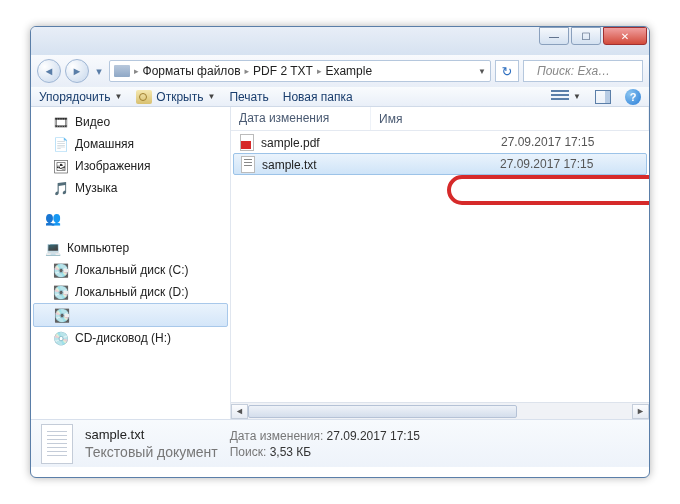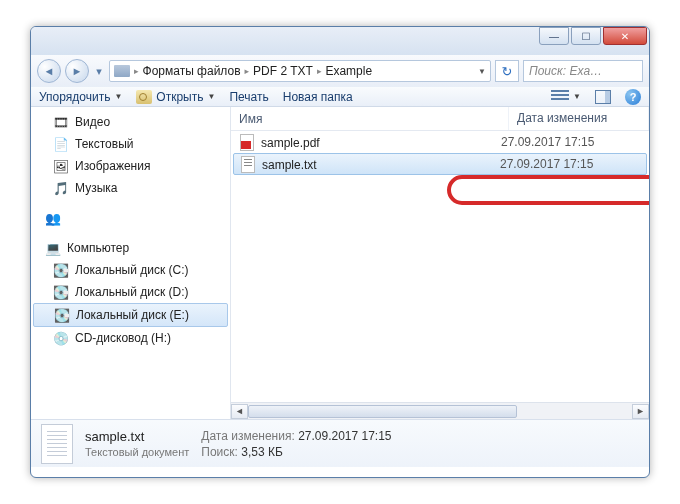--- a/index.html
+++ b/index.html
@@ -9,21 +9,21 @@
 .title-btn { width: 30px; height: 18px; margin-left: 2px; border: 1px solid #8aa0bd; border-radius: 0 0 3px 3px; background: linear-gradient(#f5f8fc,#d4e1f1); display: flex; align-items: center; justify-content: center; font-size: 10px; color: #3a4f6e; cursor: default; }
 .title-btn.close { width: 44px; background: linear-gradient(#f0a0a0,#d24a3a); color: #fff; border-color: #a03030; }
 .navbar { height: 32px; background: linear-gradient(#f8fafd,#e8eef7); display: flex; align-items: center; padding: 0 6px; gap: 4px; }
 .nav-arrow { width: 24px; height: 24px; border-radius: 50%; background: radial-gradient(circle at 30% 30%, #fff, #c6d7ec); border: 1px solid #9fb6d4; display: flex; align-items: center; justify-content: center; color: #5a7ea8; font-size: 11px; }
 .nav-arrow.small { width: 12px; height: 18px; border-radius: 2px; background: none; border: none; }
 .breadcrumb { flex: 1; height: 22px; background: #fff; border: 1px solid #b5c7dd; border-radius: 2px; display: flex; align-items: center; padding: 0 4px; gap: 2px; font-size: 12px; color: #222; }
 .breadcrumb .sep { color: #888; font-size: 9px; padding: 0 2px; }
 .breadcrumb .dropdown { color: #555; font-size: 8px; }
 .drive-icon { width: 16px; height: 12px; background: linear-gradient(#b8c8dc,#8fa8c6); border-radius: 1px; display: inline-block; }
 .refresh-btn { width: 24px; height: 22px; border: 1px solid #b5c7dd; background: #fff; display: flex; align-items: center; justify-content: center; color: #3070c0; font-size: 13px; }
-.search-box { width: 120px; height: 22px; border: 1px solid #b5c7dd; background: #fff; display: flex; align-items: center; padding: 0 5px; color: #888; font-style: italic; overflow: hidden; white-space: nowrap; }
+.search-box { width: 120px; height: 22px; border: 1px solid #b5c7dd; background: #fff; display: flex; align-items: center; padding: 0 13px; color: #888; font-style: italic; overflow: hidden; white-space: nowrap; }
 .toolbar { height: 20px; background: linear-gradient(#f9fbfd,#e9eff8); border-bottom: 1px solid #d0dae8; display: flex; align-items: center; padding: 0 8px; gap: 14px; color: #1a3e6e; }
 .toolbar .tb-item { display: flex; align-items: center; gap: 4px; cursor: default; }
 .toolbar .tb-item .dd { font-size: 8px; color: #444; }
 .toolbar .spacer { flex: 1; }
 .disk-icon-sm { width: 16px; height: 14px; background: linear-gradient(#f5e8b0,#d8c070); border-radius: 2px; position: relative; display: inline-block; }
 .disk-icon-sm::after { content: ""; position: absolute; top: 3px; left: 3px; width: 6px; height: 6px; border: 1px solid #a08030; border-radius: 50%; }
 .view-icon { width: 18px; height: 14px; display: inline-flex; flex-direction: column; gap: 2px; }
 .view-icon span { height: 2px; background: #5a7ea8; }
 .pane-icon { width: 16px; height: 14px; border: 1px solid #5a7ea8; display: inline-block; position: relative; }
 .pane-icon::after { content:""; position:absolute; right:0; top:0; bottom:0; width:5px; background:#b8cce4; }
@@ -53,21 +53,21 @@
 .highlight-ring { position: absolute; border: 4px solid #d62a2a; border-radius: 20px; left: 216px; top: 44px; width: 270px; height: 30px; pointer-events: none; }
 .hscroll { height: 17px; background: #f0f2f6; border-top: 1px solid #dde3ec; display: flex; align-items: center; }
 .hscroll .arrow { width: 17px; height: 15px; background: linear-gradient(#fbfcfe,#e6ebf3); border: 1px solid #c5cedb; display: flex; align-items: center; justify-content: center; font-size: 9px; color: #555; }
 .hscroll .track { flex: 1; height: 15px; position: relative; }
 .hscroll .thumb { position: absolute; left: 0; width: 70%; height: 13px; top: 1px; background: linear-gradient(#eef2f8,#d4deec); border: 1px solid #b5c2d6; border-radius: 2px; }
 .details-pane { height: 48px; border-top: 1px solid #d8e0ec; background: linear-gradient(#f7fafd,#eef3fa); display: flex; align-items: center; padding: 4px 10px; gap: 12px; }
 .details-icon { width: 32px; height: 40px; background: #fff; border: 1px solid #c4ccd8; position: relative; }
 .details-icon .lines { position: absolute; left: 5px; right: 5px; top: 6px; bottom: 6px; background: repeating-linear-gradient(#c4ccd8 0,#c4ccd8 1px,transparent 1px,transparent 4px); }
 .details-main { display: flex; flex-direction: column; gap: 2px; }
 .details-main .d-name { font-size: 13px; color: #222; }
-.details-main .d-type { font-size: 11px; color: #777; }
+.details-main .d-type { font-size: 14px; color: #777; }
 .details-meta { display: flex; flex-direction: column; gap: 2px; font-size: 11px; }
 .details-meta .lbl { color: #777; }
 .details-meta .val { color: #333; }
 .sidebar::-webkit-scrollbar { width: 17px; }
 .sidebar::-webkit-scrollbar-track { background: #f0f2f6; }
 .sidebar::-webkit-scrollbar-thumb { background: linear-gradient(#eef2f8,#d4deec); border: 1px solid #b5c2d6; border-radius: 2px; }
 .sidebar::-webkit-scrollbar-button { height: 17px; background: linear-gradient(#fbfcfe,#e6ebf3); border: 1px solid #c5cedb; }
 </style>
 </head>
 <body>
@@ -127,21 +127,21 @@
   </div>
 
   <div class="body-area">
     <div class="sidebar">
       <div class="sb-item">
           <span class="sb-ico">🎞</span>
           <span>Видео</span>
         </div>
       <div class="sb-item">
           <span class="sb-ico">📄</span>
-          <span>Текстовый</span>
+          <span>Домашняя</span>
         </div>
       <div class="sb-item">
           <span class="sb-ico">🖼</span>
           <span>Изображения</span>
         </div>
       <div class="sb-item">
           <span class="sb-ico">🎵</span>
           <span>Музыка</span>
         </div>
       <div class="sb-item group">
@@ -154,35 +154,34 @@
       <div class="sb-item">
           <span class="sb-ico">💽</span>
           <span>Локальный диск (C:)</span>
         </div>
       <div class="sb-item">
           <span class="sb-ico">💽</span>
           <span>Локальный диск (D:)</span>
         </div>
       <div class="sb-item selected">
           <span class="sb-ico">💽</span>
-          <span>Локальный диск (E:)</span>
         </div>
       <div class="sb-item">
           <span class="sb-ico">💿</span>
           <span>CD-дисковод (H:)</span>
         </div>
       <div style="height:30px"></div>
     </div>
 
     <div class="file-list">
       <div class="list-header">
+        <div class="col col-date">Дата изменения</div>
         <div class="col col-name">
             <span>Имя</span>
           </div>
-        <div class="col col-date">Дата изменения</div>
       </div>
       <div class="list-body">
         <div class="file-row">
           <div class="fname">
               <span class="file-ico pdf-ico">
                 <span class="pdf-badge"></span>
               </span>
               <span>sample.pdf</span>
             </div>
           <div class="fdate">27.09.2017 17:15</div>

